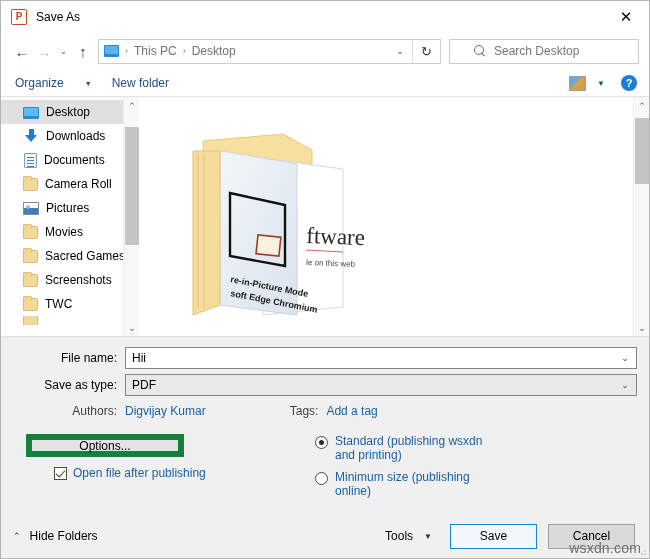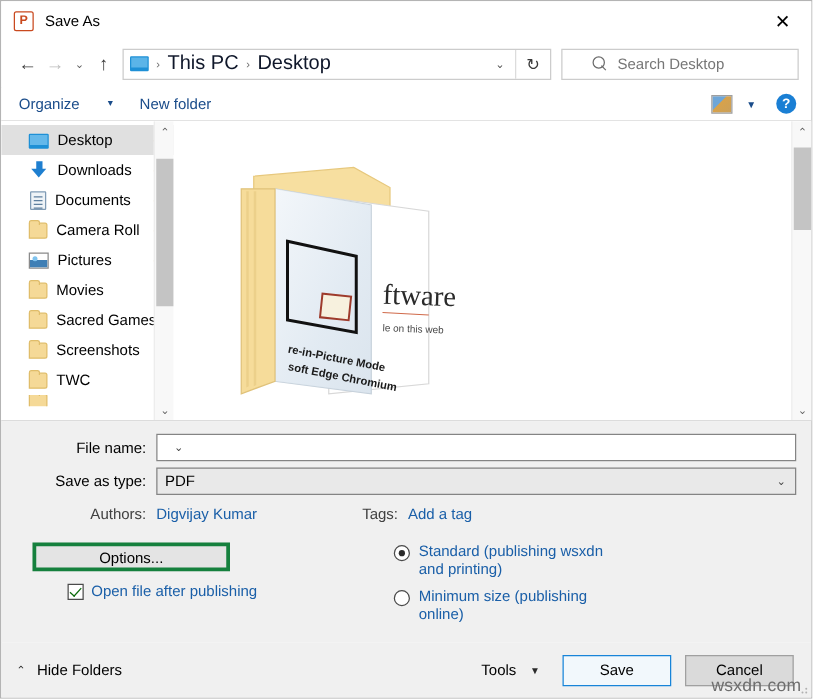--- a/index.html
+++ b/index.html
@@ -101,22 +101,22 @@
     left: 1px; right: 1px; top: 1px; bottom: 3px;
     background: #5bb4e8;
   }
   .crumb-sep {
     color: #6e6e6e;
     font-size: 9px;
     padding: 0 6px;
     flex: 0 0 auto;
   }
   .crumb {
-    font-size: 16px;
-    color: #0f172a;
+    font-size: 12px;
+    color: #737373;
     white-space: nowrap;
   }
   .addr-spacer { flex: 1; }
   .addr-chev {
     width: 24px;
     text-align: center;
     font-size: 9px;
     color: #4a4a4a;
     flex: 0 0 auto;
   }
@@ -467,21 +467,21 @@
     margin-top: 16px;
     padding-bottom: 8px;
   }
   .opts-left {
     width: 300px;
     padding-left: 13px;
   }
   .options-btn {
     width: 158px;
     height: 23px;
-    border: 3px solid #15803d;
+    border: 6px solid #15803d;
     background: #e4e4e4;
     font-size: 12px;
     color: #000;
     display: flex;
     align-items: center;
     justify-content: center;
   }
   .check-row {
     display: flex;
     align-items: center;
@@ -754,20 +754,21 @@
         <div class="sb-arrow down">⌄</div>
       </div>
     </div>
   </div>
 
   <div class="form">
 
     <div class="form-row">
       <div class="form-label">File name:</div>
       <div class="combo">
+        <span class="val">Hii</span>
         <span class="chev">⌄</span>
       </div>
     </div>
 
     <div class="form-row">
       <div class="form-label">Save as type:</div>
       <div class="combo grey">
         <span class="val">PDF</span>
         <span class="chev">⌄</span>
       </div>

